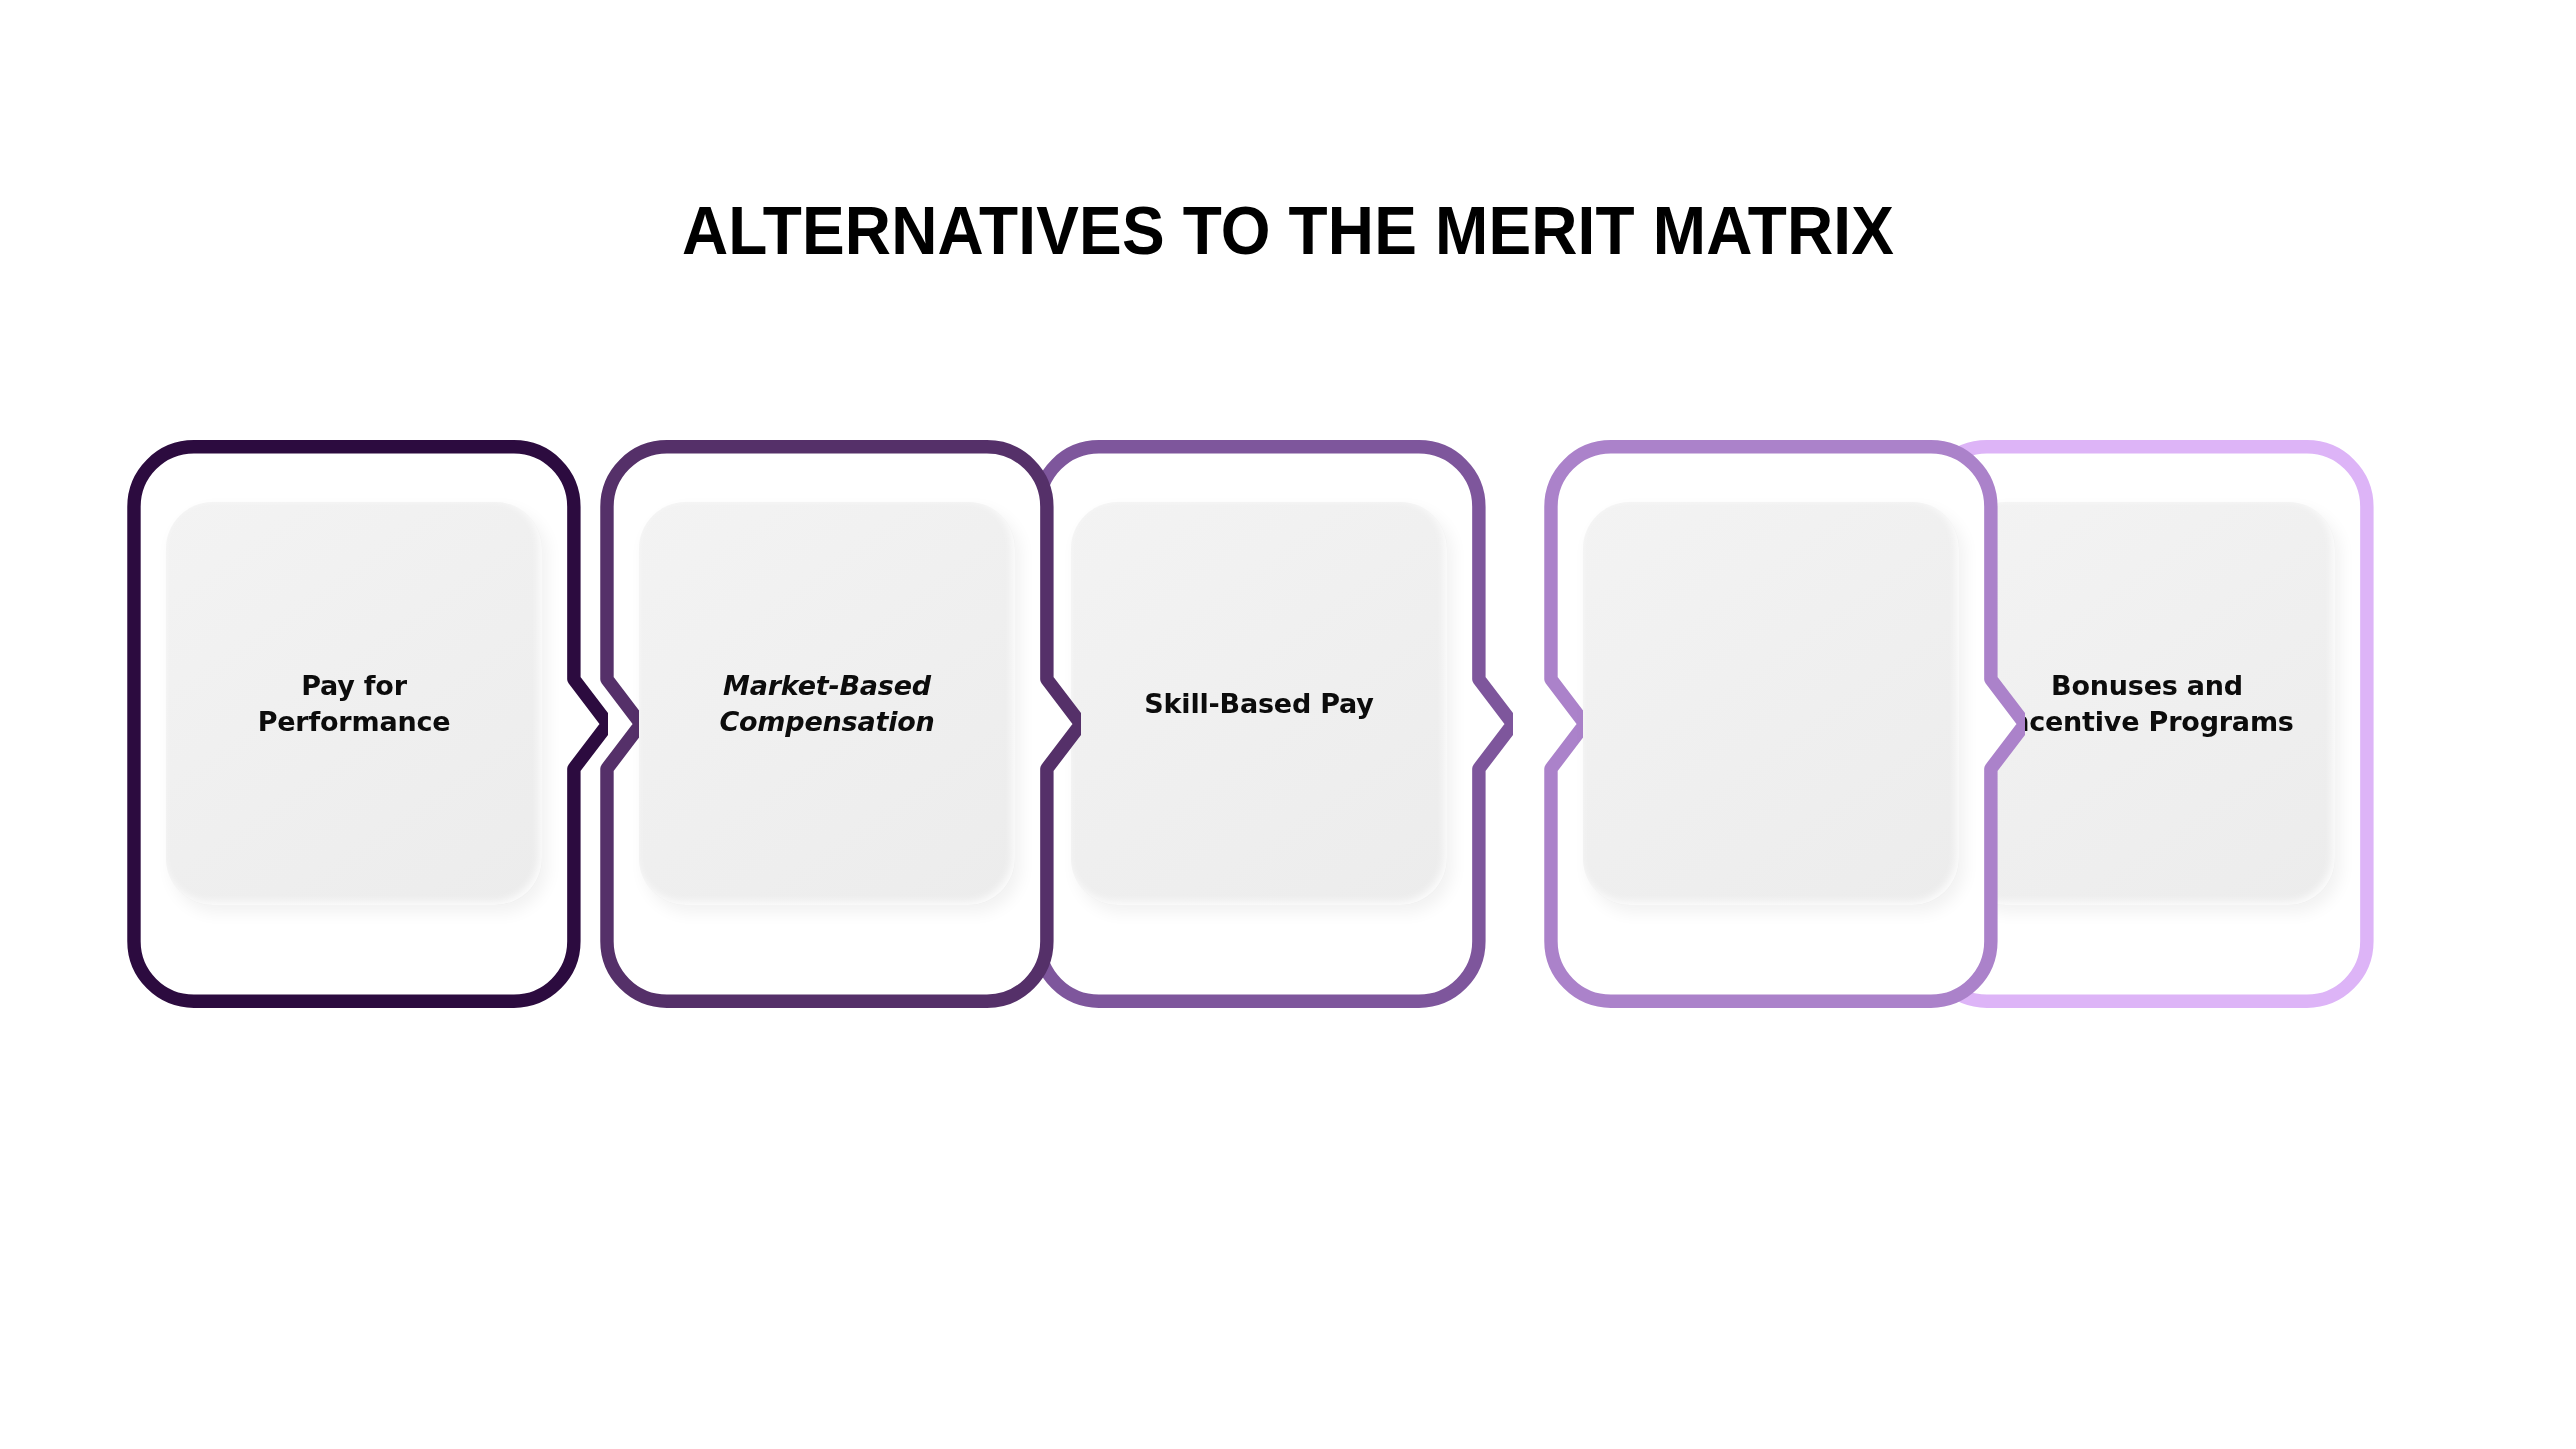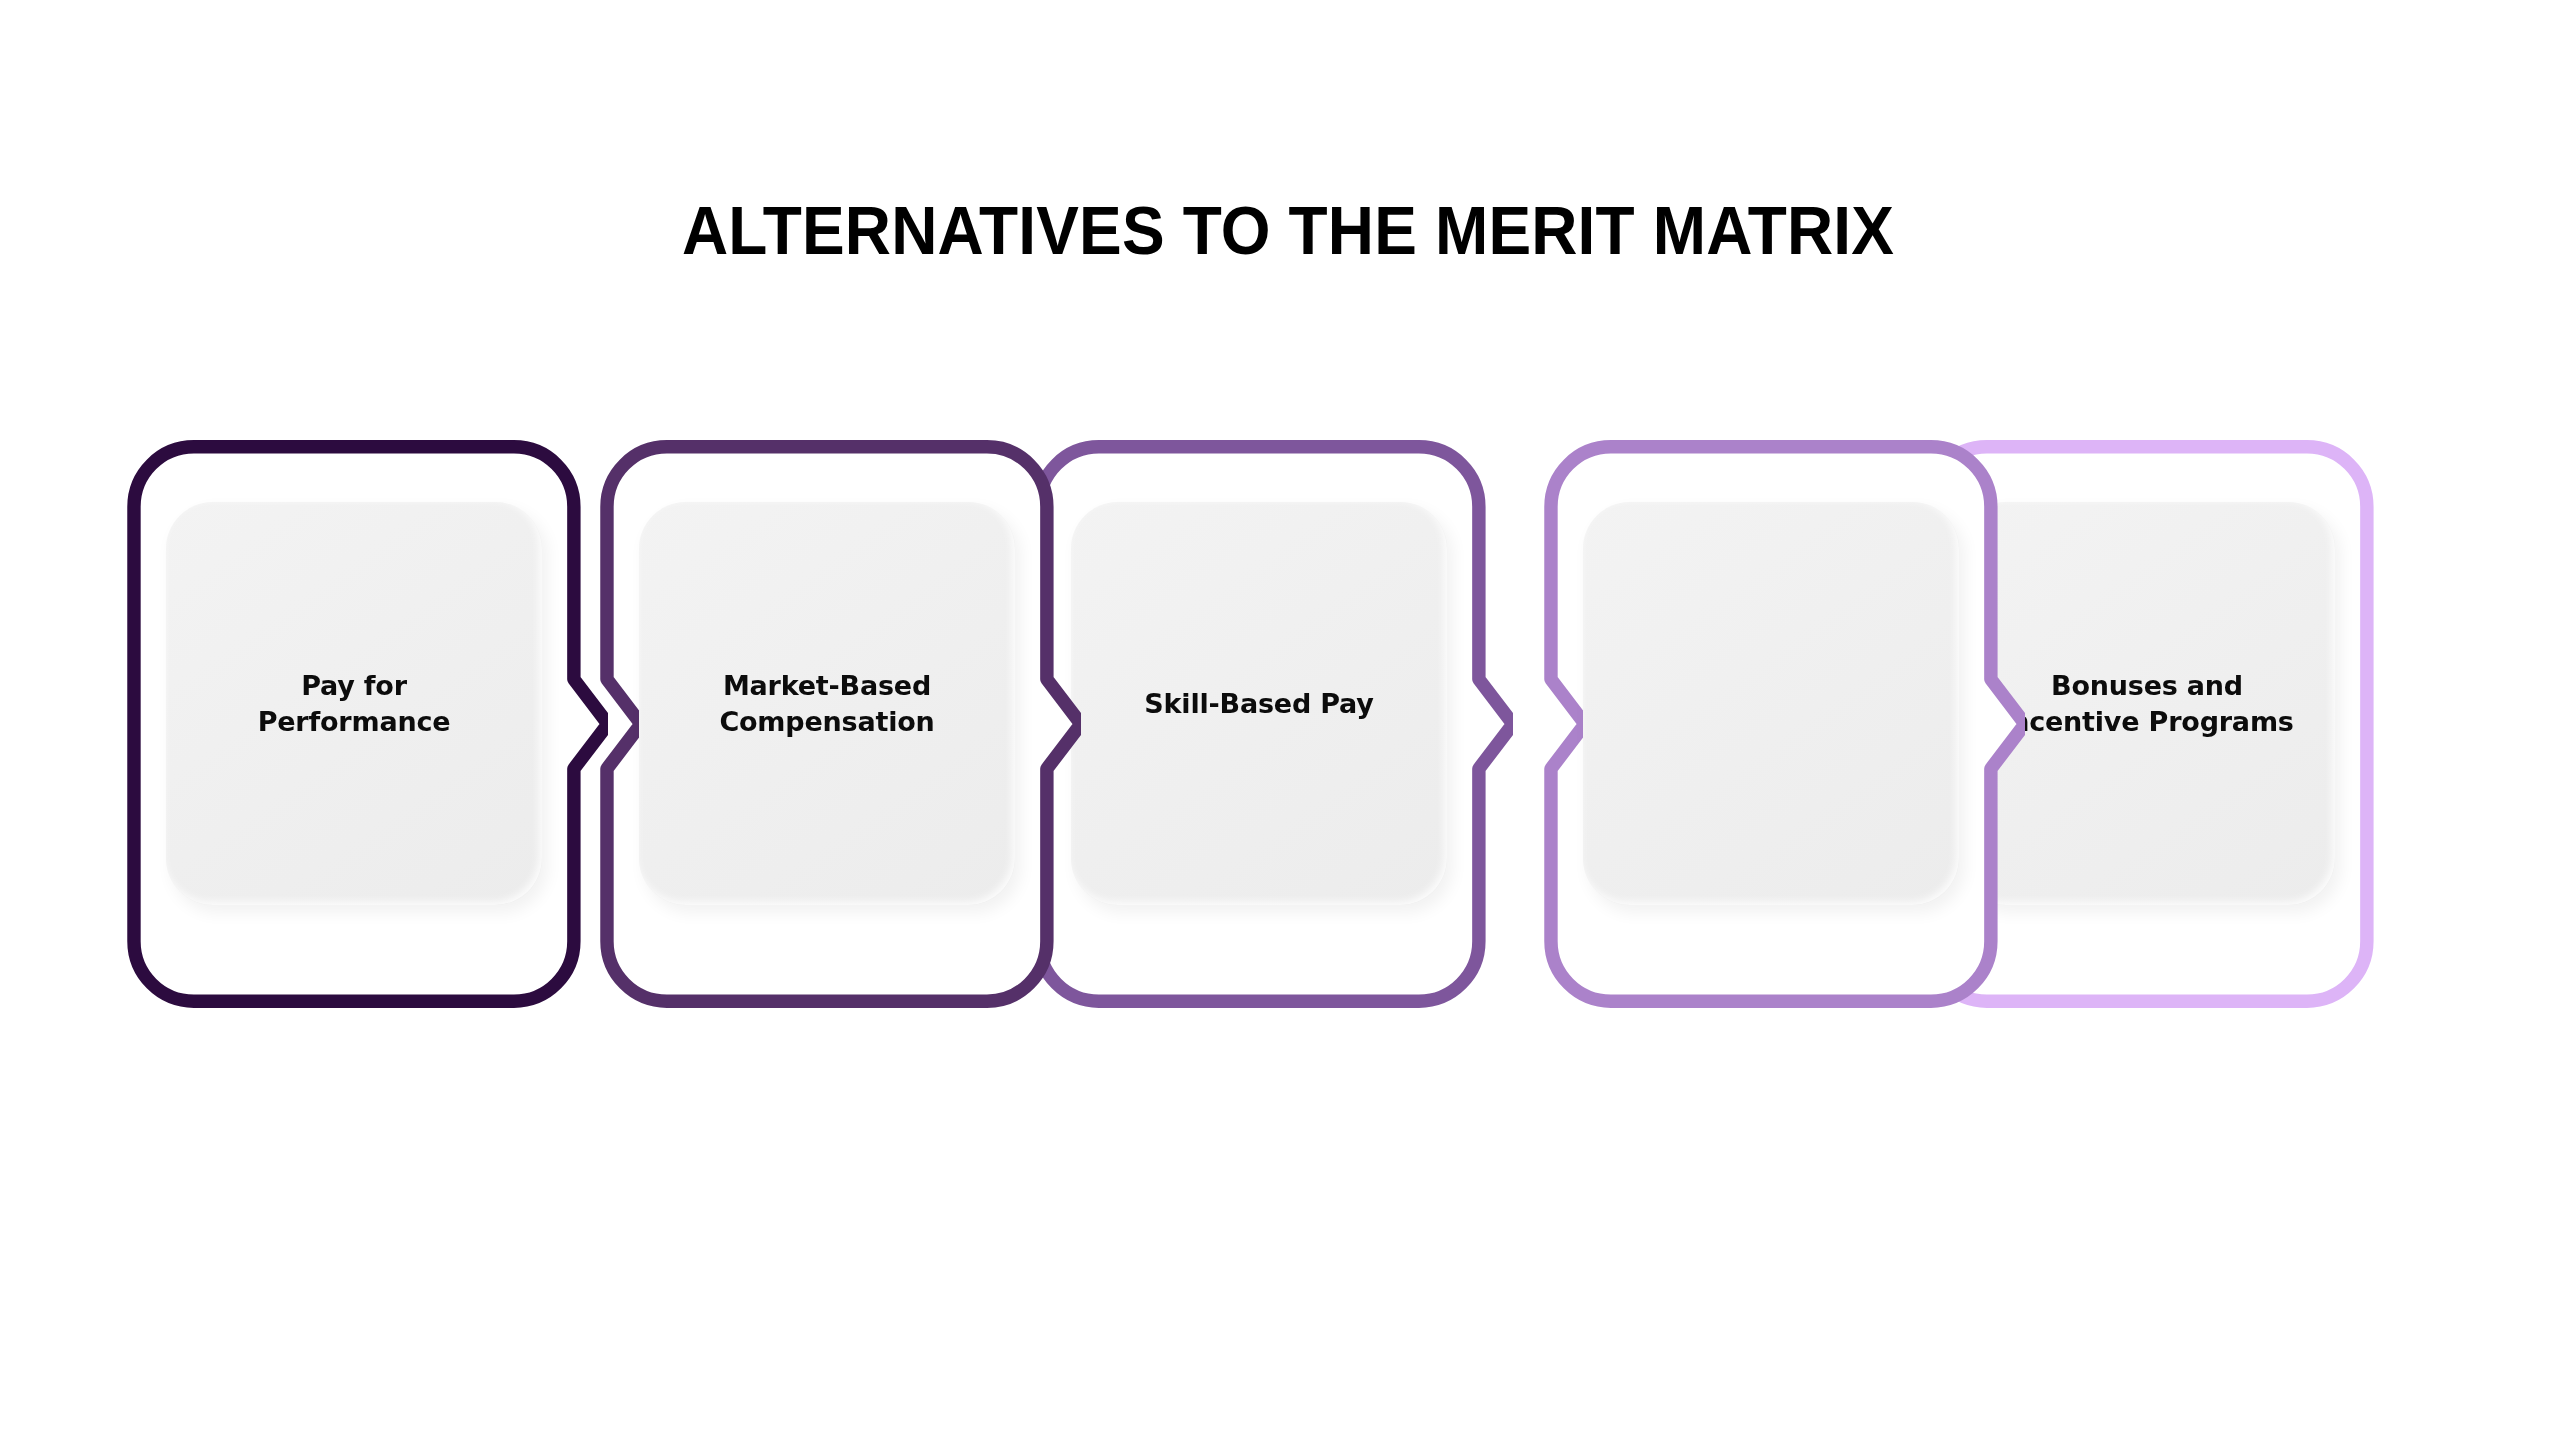--- a/index.html
+++ b/index.html
@@ -151,21 +151,21 @@
                  A 67,67 0 0 1 455,650
                  L 97,650
                  A 67,67 0 0 1 30,583
                  L 30,390
                  L 68,340
                  L 30,290
                  L 30,97
                  A 67,67 0 0 1 97,30 Z" fill="#ffffff" stroke="#553069" stroke-width="15" stroke-linejoin="round" stroke-linecap="round"></path>
       </svg>
       <div class="inner" style="background-color: rgb(239, 239, 239);"></div>
-      <div class="label" style="white-space: pre-line;">Market-Based
+      <div class="label" style="white-space: pre-line; font-style: italic;">Market-Based
 Compensation</div>
     </div>
 
     <div class="card" id="card-2">
       <svg class="frame" viewBox="0 0 560 680">
         <path d="M 97,30
                  L 455,30
                  A 67,67 0 0 1 522,97
                  L 522,290
                  L 560,340

